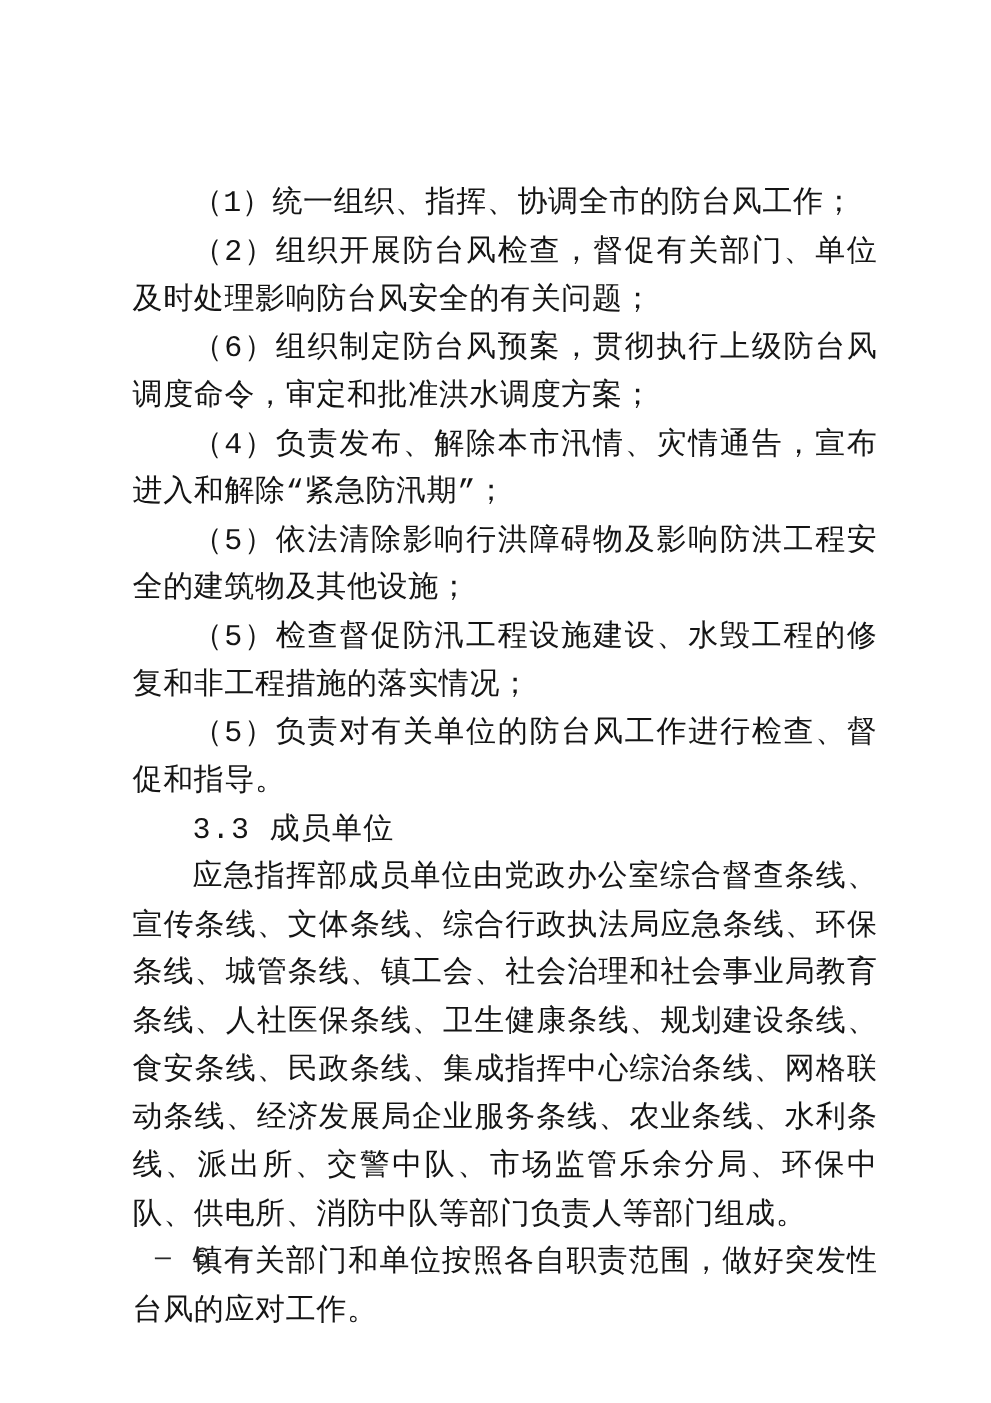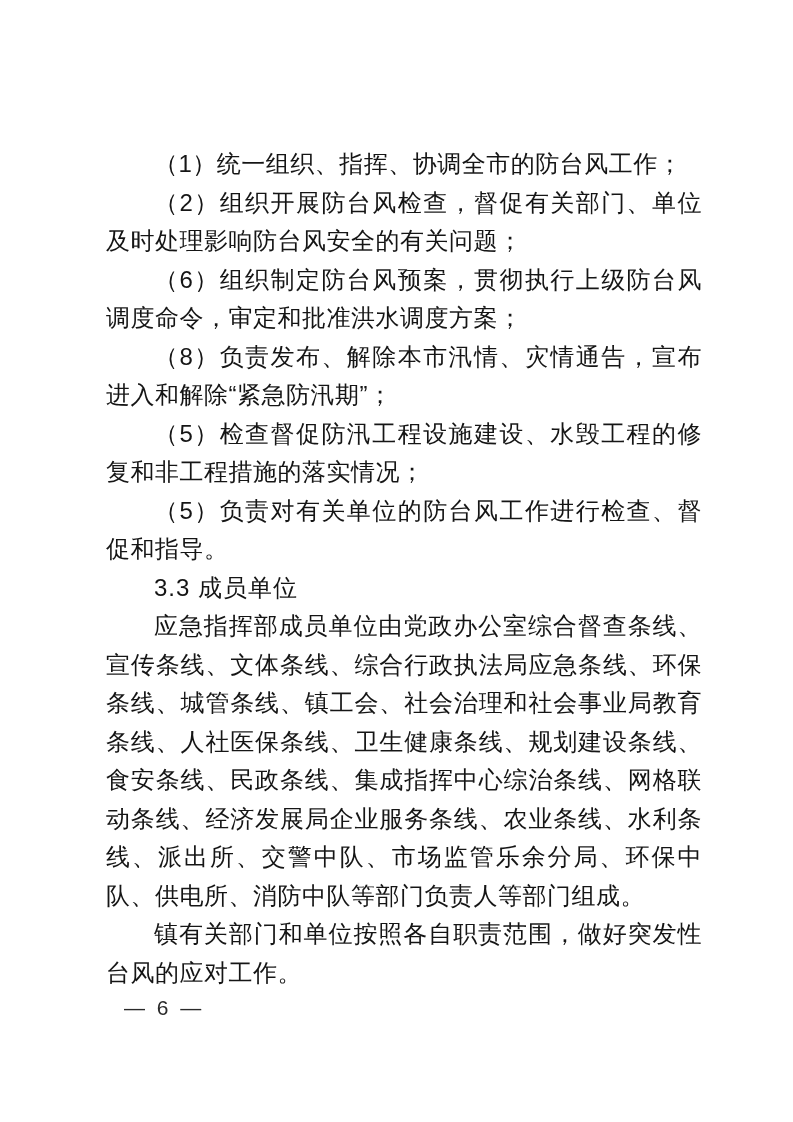--- a/index.html
+++ b/index.html
@@ -6,21 +6,21 @@
     margin: 0;
     padding: 0;
     background: #ffffff;
   }
   .page {
     position: relative;
     width: 793px;
     height: 1122px;
     background: #ffffff;
     overflow: hidden;
-    font-family: Liberation Sans, sans-serif;
+    font-family: Liberation Mono, monospace;
     color: #151515;
   }
   .textblock {
     position: absolute;
     left: 106px;
     top: 145px;
     width: 596px;
     font-size: 24px;
     line-height: 38.5px;
     text-align: justify;
@@ -45,21 +45,22 @@
   }
 </style>
 </head>
 <body>
 
 <div class="page">
   <div class="textblock">
     <p>（1）统一组织、指挥、协调全市的防台风工作；</p>
     <p>（2）组织开展防台风检查，督促有关部门、单位及时处理影响防台风安全的有关问题；</p>
     <p>（6）组织制定防台风预案，贯彻执行上级防台风调度命令，审定和批准洪水调度方案；</p>
-    <p>（8）负责发布、解除本市汛情、灾情通告，宣布进入和解除“紧急防汛期”；</p>
+    <p>（4）负责发布、解除本市汛情、灾情通告，宣布进入和解除“紧急防汛期”；</p>
+    <p>（5）依法清除影响行洪障碍物及影响防洪工程安全的建筑物及其他设施；</p>
     <p>（5）检查督促防汛工程设施建设、水毁工程的修复和非工程措施的落实情况；</p>
     <p>（5）负责对有关单位的防台风工作进行检查、督促和指导。</p>
     <p class="heading">3.3 成员单位</p>
     <p>应急指挥部成员单位由党政办公室综合督查条线、宣传条线、文体条线、综合行政执法局应急条线、环保条线、城管条线、镇工会、社会治理和社会事业局教育条线、人社医保条线、卫生健康条线、规划建设条线、食安条线、民政条线、集成指挥中心综治条线、网格联动条线、经济发展局企业服务条线、农业条线、水利条线、派出所、交警中队、市场监管乐余分局、环保中队、供电所、消防中队等部门负责人等部门组成。</p>
     <p>镇有关部门和单位按照各自职责范围，做好突发性台风的应对工作。</p>
   </div>
 
   <div class="page-footer">— 6 —</div>
 </div>
 

